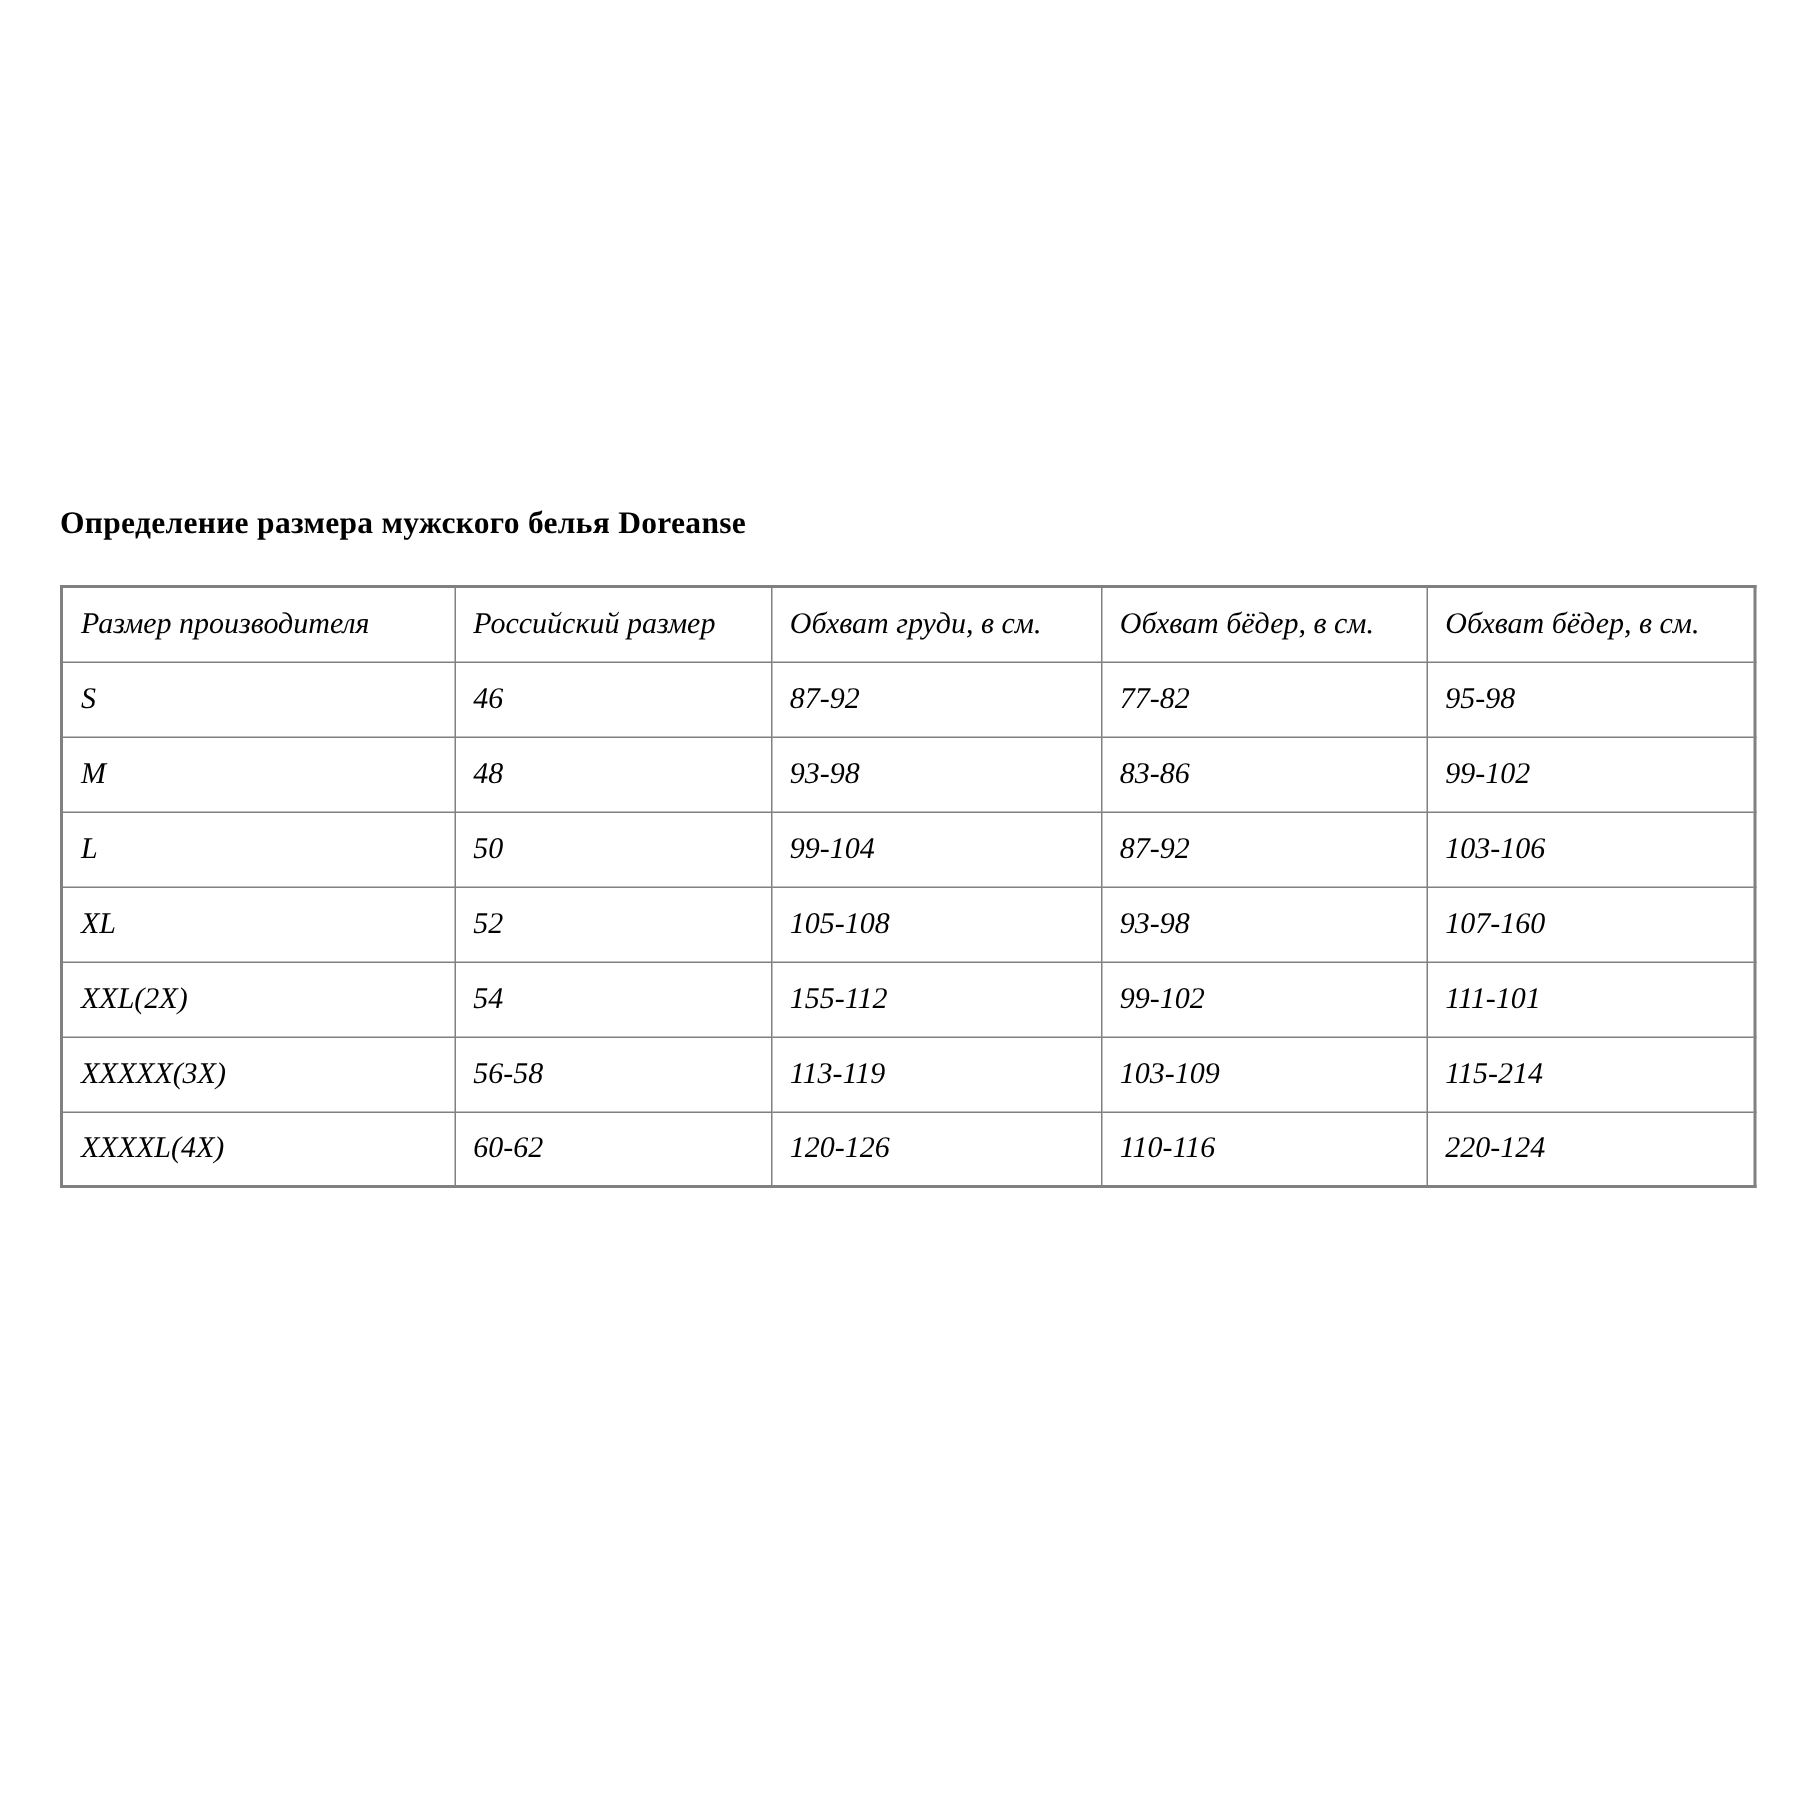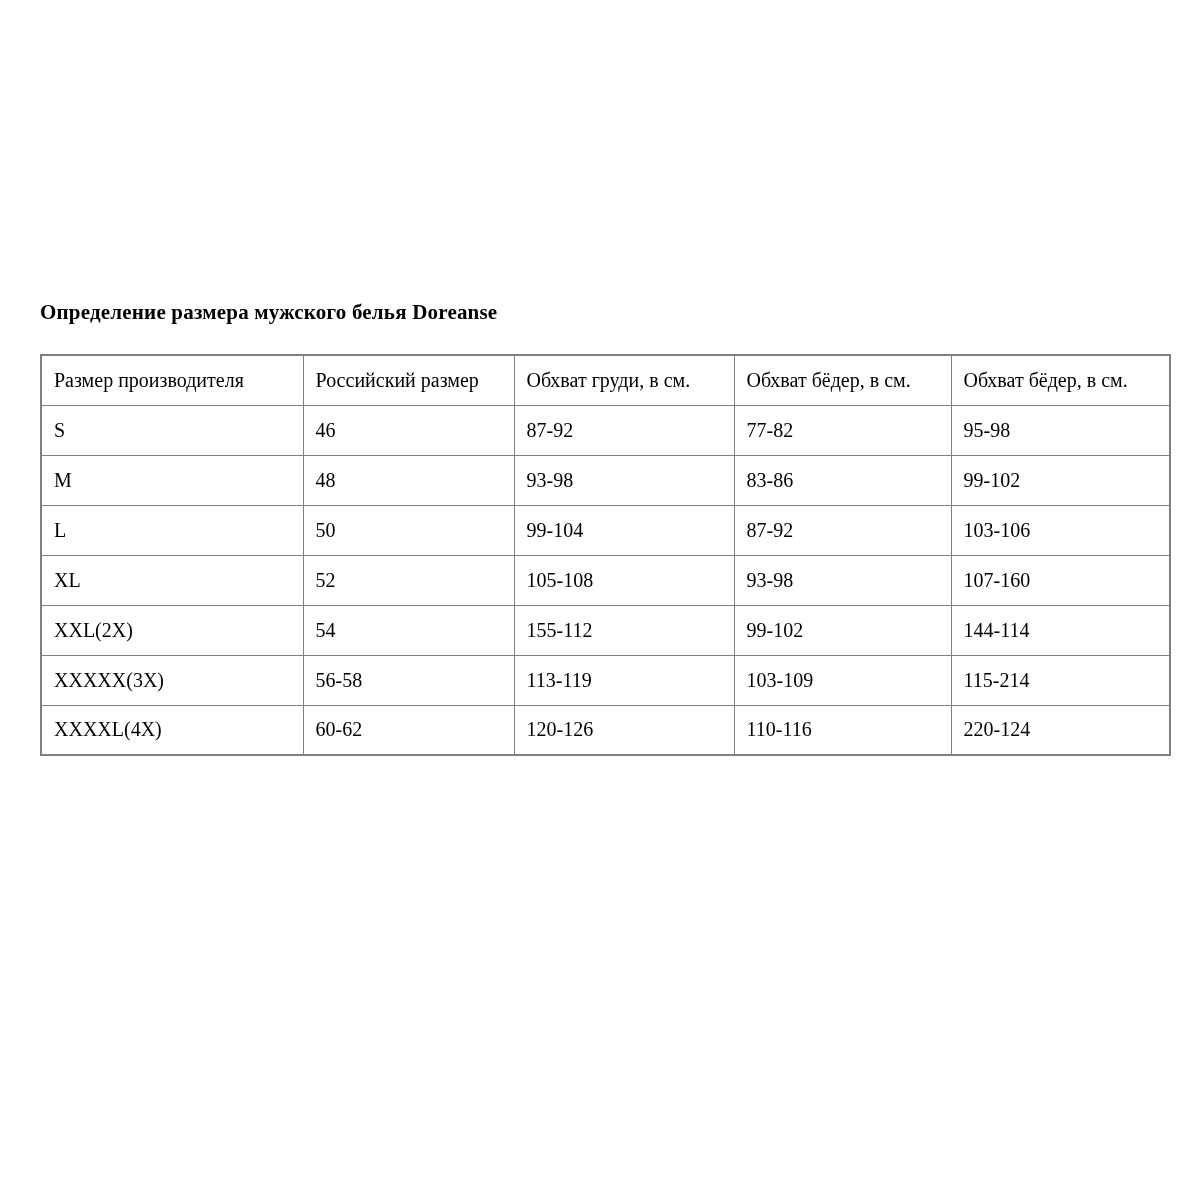--- a/index.html
+++ b/index.html
@@ -12,33 +12,35 @@
     height: 1196px;
     overflow: hidden;
     font-family: "Liberation Serif", "DejaVu Serif", serif;
     color: #000000;
   }
   .page {
     padding-top: 300px;
     padding-left: 40px;
     padding-right: 34px;
     box-sizing: border-box;
+    margin-top: 36px;
   }
   .title {
     font-size: 21px;
     font-weight: bold;
     line-height: 1.15;
     margin: 0 0 30px 0;
     letter-spacing: 0.2px;
   }
   table.size-table {
     border-collapse: collapse;
     table-layout: fixed;
     width: 1129px;
     border: 2px solid #808080;
+    font-style: italic;
   }
   table.size-table th,
   table.size-table td {
     border: 1.5px solid #808080;
     font-size: 20px;
     font-weight: normal;
     text-align: left;
     vertical-align: middle;
     height: 50px;
     padding: 0 6px 0 12px;
@@ -97,21 +99,21 @@
           <td>52</td>
           <td>105-108</td>
           <td>93-98</td>
           <td>107-160</td>
         </tr>
         <tr>
           <td>XXL(2X)</td>
           <td>54</td>
           <td>155-112</td>
           <td>99-102</td>
-          <td>144-114</td>
+          <td>111-101</td>
         </tr>
         <tr>
           <td>XXXXX(3X)</td>
           <td>56-58</td>
           <td>113-119</td>
           <td>103-109</td>
           <td>115-214</td>
         </tr>
         <tr>
           <td>XXXXL(4X)</td>

